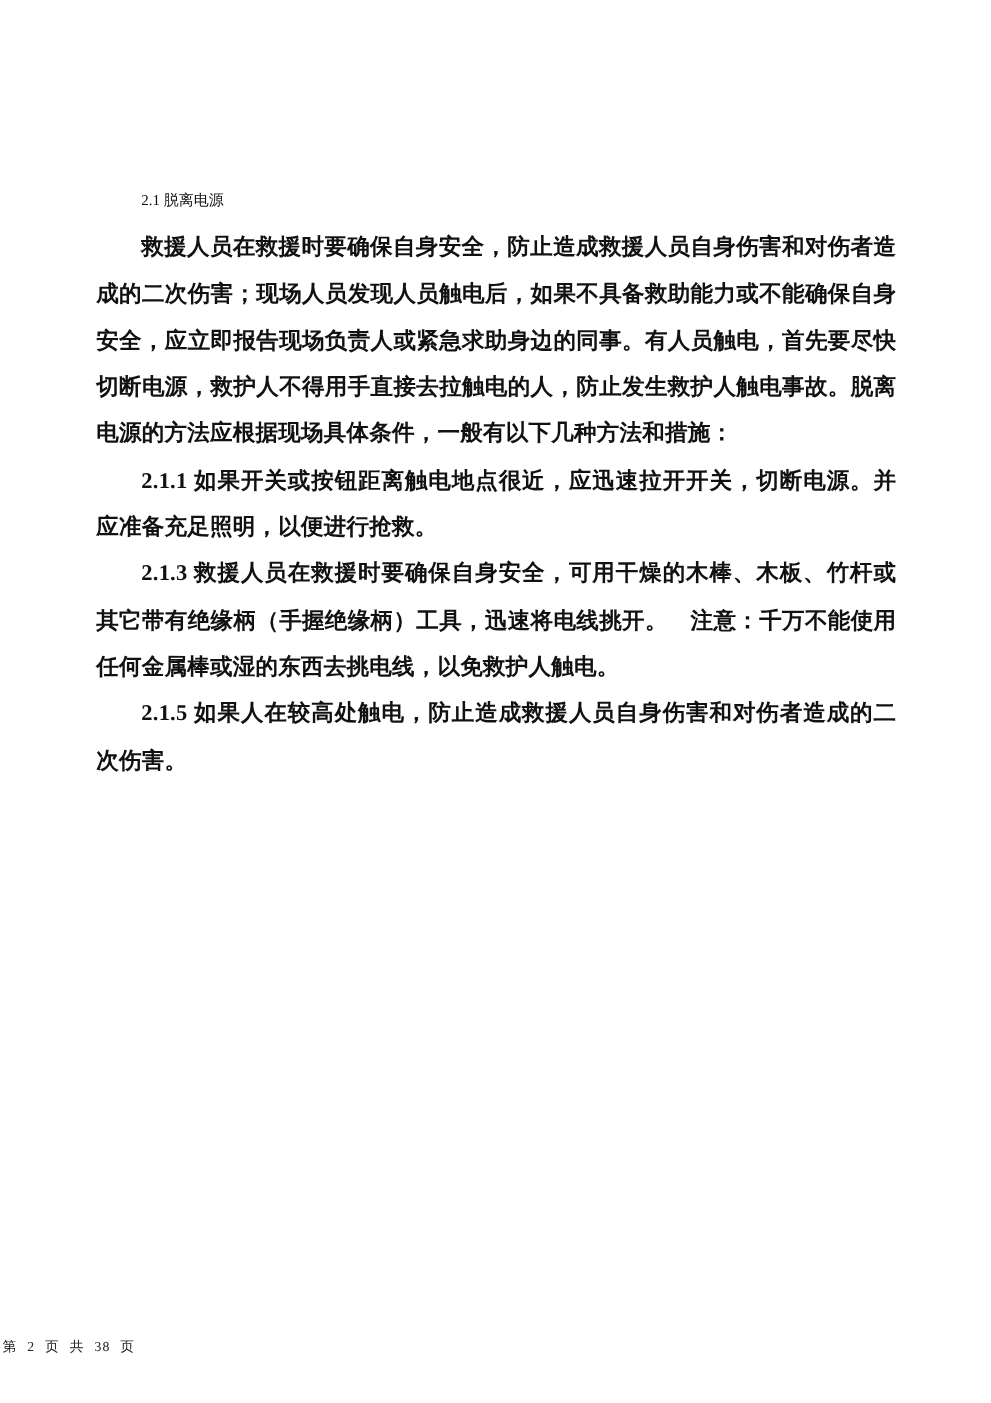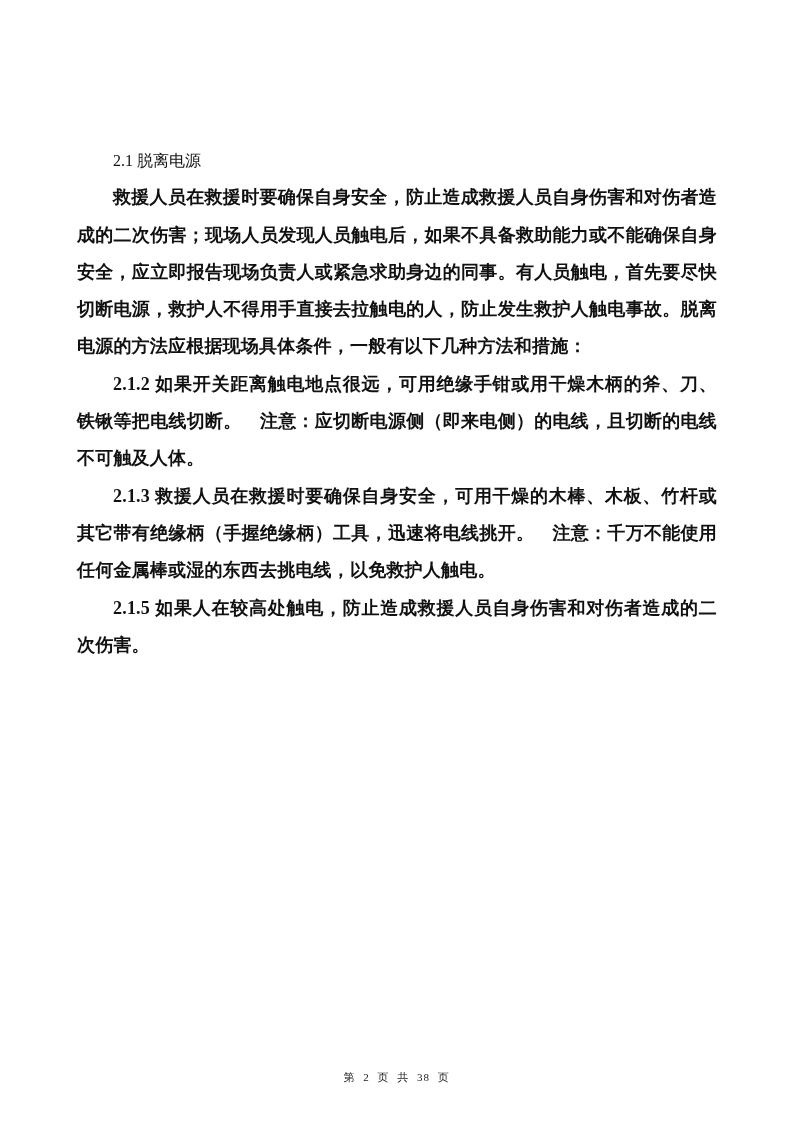--- a/index.html
+++ b/index.html
@@ -25,44 +25,44 @@
       font-size: 18px;
       line-height: 37.3px;
       text-indent: 36px;
       text-align: justify;
       text-justify: inter-ideograph;
       margin: 0;
       letter-spacing: 0.2px;
       font-weight: bold;
     }
     .heading {
-      font-size: 16px;
+      font-size: 12px;
       line-height: 37.3px;
       text-indent: 36px;
       margin: 0;
     }
     .footer {
       position: absolute;
       left: 0;
       width: 793px;
       top: 1070px;
-      text-align: center;
+      text-align: left;
       font-size: 11px;
       color: #222;
       letter-spacing: 1px;
     }
     .footer span { margin: 0 2px; }
   </style>
 </head>
 <body>
 
 <div class="page">
   <p class="heading">2.1 脱离电源</p>
   <p class="para">救援人员在救援时要确保自身安全，防止造成救援人员自身伤害和对伤者造成的二次伤害；现场人员发现人员触电后，如果不具备救助能力或不能确保自身安全，应立即报告现场负责人或紧急求助身边的同事。有人员触电，首先要尽快切断电源，救护人不得用手直接去拉触电的人，防止发生救护人触电事故。脱离电源的方法应根据现场具体条件，一般有以下几种方法和措施：</p>
-  <p class="para">2.1.2 如果开关距离触电地点很远，可用绝缘手钳或用干燥木柄的斧、刀、铁锹等把电线切断。　注意：应切断电源侧（即来电侧）的电线，且切断的电线不可触及人体。</p>
+  <p class="para">2.1.1 如果开关或按钮距离触电地点很近，应迅速拉开开关，切断电源。并应准备充足照明，以便进行抢救。</p>
   <p class="para">2.1.3 救援人员在救援时要确保自身安全，可用干燥的木棒、木板、竹杆或其它带有绝缘柄（手握绝缘柄）工具，迅速将电线挑开。　注意：千万不能使用任何金属棒或湿的东西去挑电线，以免救护人触电。</p>
   <p class="para">2.1.5 如果人在较高处触电，防止造成救援人员自身伤害和对伤者造成的二次伤害。</p>
 </div>
 
 <div class="footer">
   <span>第</span>
   <span>2</span>
   <span>页</span>
   <span>共</span>
   <span>38</span>

